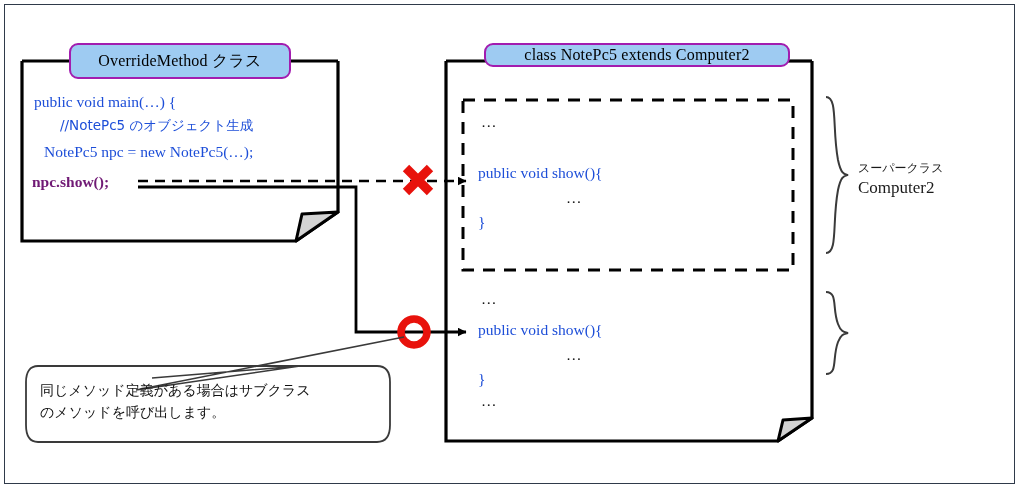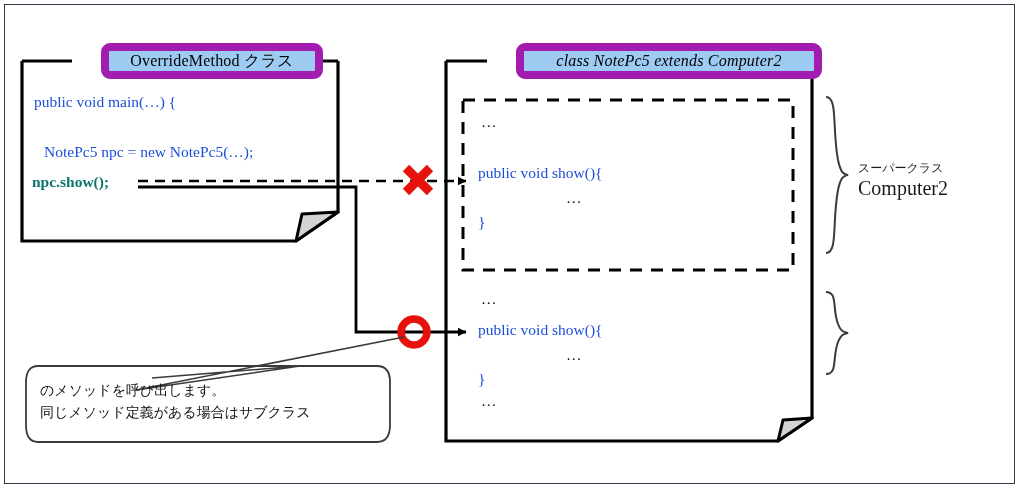--- a/index.html
+++ b/index.html
@@ -20,47 +20,46 @@
     border:1px solid #2f3a4a;
     box-sizing:border-box;
     pointer-events:none;
   }
   svg.layer{position:absolute;left:0;top:0;width:1019px;height:488px;overflow:visible;}
 
   
   .pill{
     position:absolute;
     background:#9ecbf2;
-    border:8px solid #a21caf;
+    border:2px solid #a21caf;
     border-radius:9px;
     display:flex;align-items:center;justify-content:center;
     box-sizing:border-box;
     font-size:16px;color:#000;
     white-space:nowrap;
     letter-spacing:.2px;
-    margin-left:32px;
   }
   #pill-left{left:69px;top:43px;width:222px;height:36px;}
-  #pill-right{left:484px;top:43px;width:306px;height:36px;font-style:italic;}
+  #pill-right{left:484px;top:43px;width:306px;height:24px;}
 
   
   .code{
     position:absolute;
     font-size:15.5px;
     color:#1d4ed8;
     white-space:nowrap;
     line-height:1.0;
   }
   .code.jp{font-family:"DejaVu Sans","Liberation Sans",sans-serif;font-size:13.5px;}
   .code.mix{font-family:"Liberation Serif","DejaVu Serif",serif;}
   .call{
     position:absolute;
     font-size:15.5px;
     font-weight:bold;
-    color:#0f766e;
+    color:#701a75;
     white-space:nowrap;
   }
   .dots{
     position:absolute;
     font-size:15.5px;color:#111;letter-spacing:1px;
   }
 
   
   .ann{
     position:absolute;
@@ -69,21 +68,21 @@
   }
   .ann .jp{
     display:block;
     font-family:"DejaVu Sans","Liberation Sans",sans-serif;
     font-size:12px;
     line-height:20px;
   }
   .ann .en{
     display:block;
     font-family:"Liberation Serif","DejaVu Serif",serif;
-    font-size:20px;
+    font-size:17px;
     line-height:20px;
   }
   #ann-super{left:858px;top:158px;}
   #ann-sub{left:858px;top:313px;}
 
   
   #callout-text{
     position:absolute;left:40px;top:379px;
     font-family:"DejaVu Sans","Liberation Sans",sans-serif;
     font-size:14px;color:#111;
@@ -145,20 +144,21 @@
 
   <div class="pill" id="pill-left">
     <span>OverrideMethod クラス</span>
   </div>
 
   <div class="pill" id="pill-right">
     <span>class NotePc5 extends Computer2</span>
   </div>
 
   <div class="code mix" style="left:34px;top:94px;">public void main(…) {</div>
+  <div class="code jp" style="left:60px;top:119px;">//NotePc5 のオブジェクト生成</div>
   <div class="code mix" style="left:44px;top:144px;">NotePc5 npc = new NotePc5(…);</div>
   <div class="call" style="left:32px;top:173px;">npc.show();</div>
 
   <div class="dots" style="left:481px;top:113px;">…</div>
   <div class="code mix" style="left:478px;top:165px;">public void show(){</div>
   <div class="dots" style="left:566px;top:189px;">…</div>
   <div class="code mix" style="left:478px;top:214px;">}</div>
 
   <div class="dots" style="left:481px;top:290px;">…</div>
   <div class="code mix" style="left:478px;top:322px;">public void show(){</div>
@@ -166,17 +166,17 @@
   <div class="code mix" style="left:478px;top:371px;">}</div>
   <div class="dots" style="left:481px;top:392px;">…</div>
 
   <div class="ann" id="ann-super">
     <span class="jp">スーパークラス</span>
     <span class="en">Computer2</span>
   </div>
 
 
   <div id="callout-text">
+    <span>同じメソッド定義がある場合はサブクラス</span>
     <span>のメソッドを呼び出します。</span>
-    <span>同じメソッド定義がある場合はサブクラス</span>
   </div>
 
 </div>
 
 </body></html>

